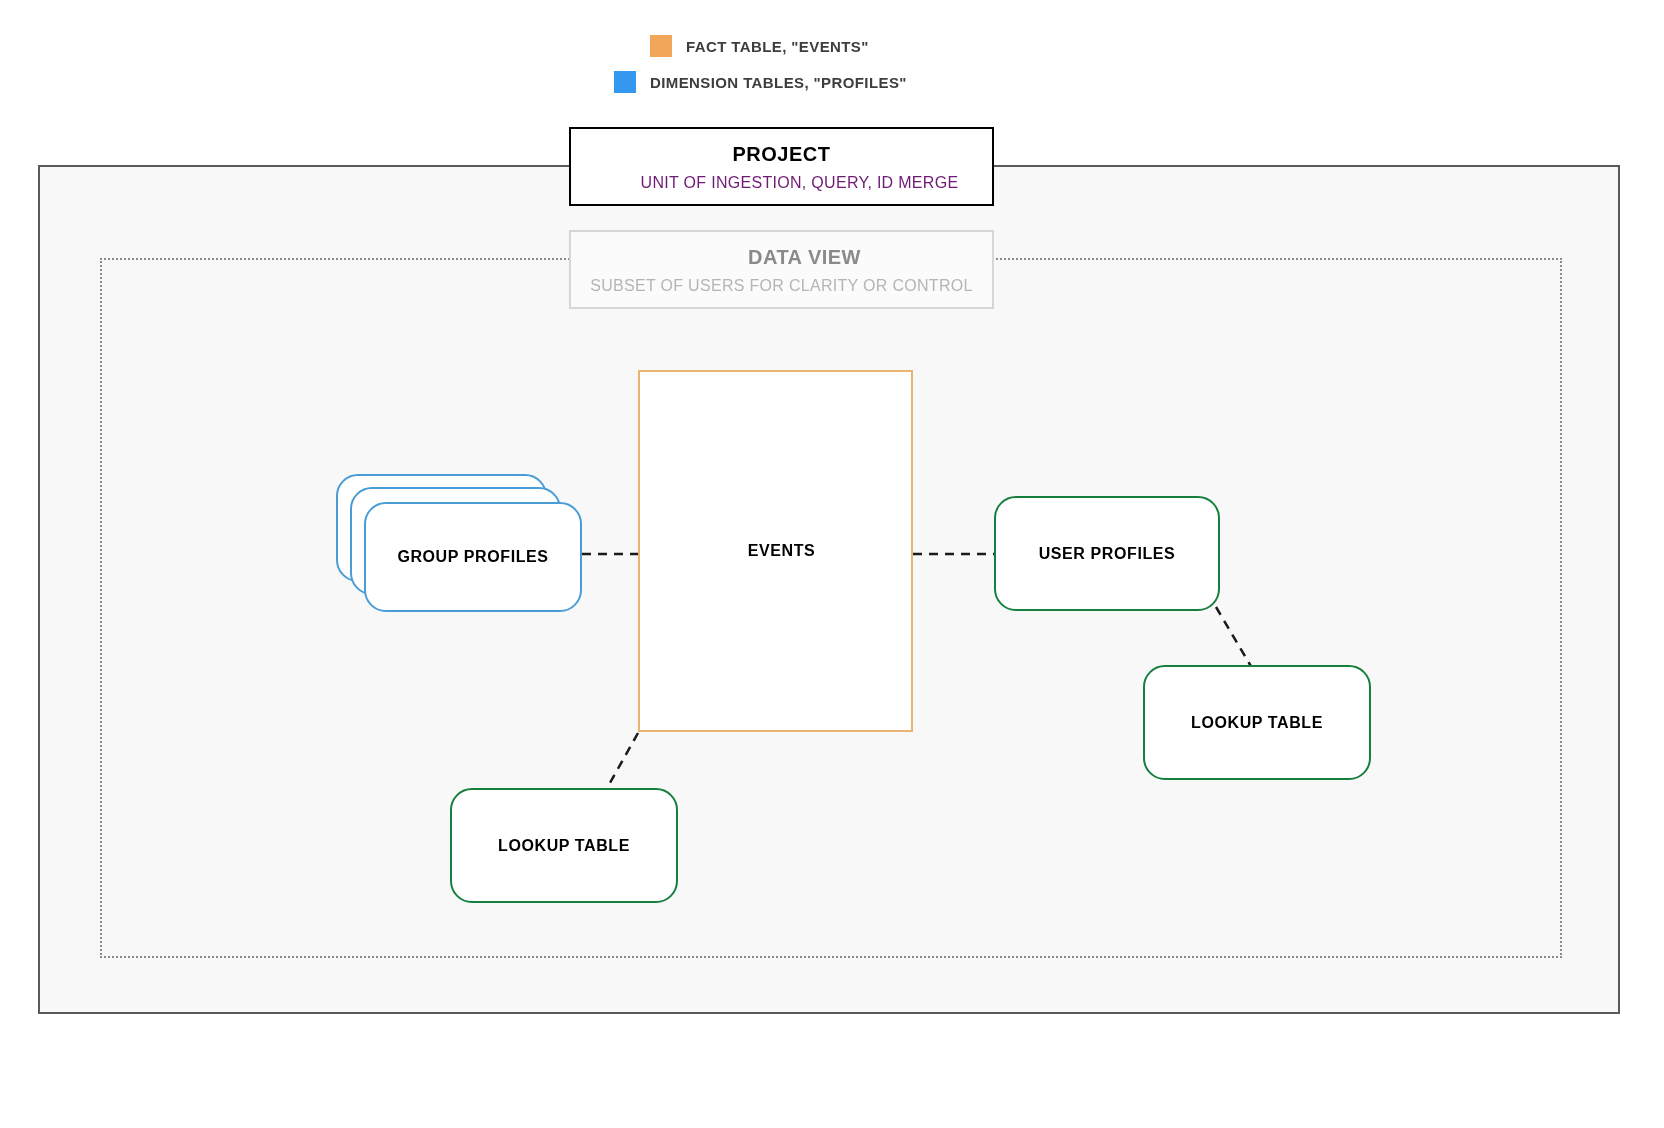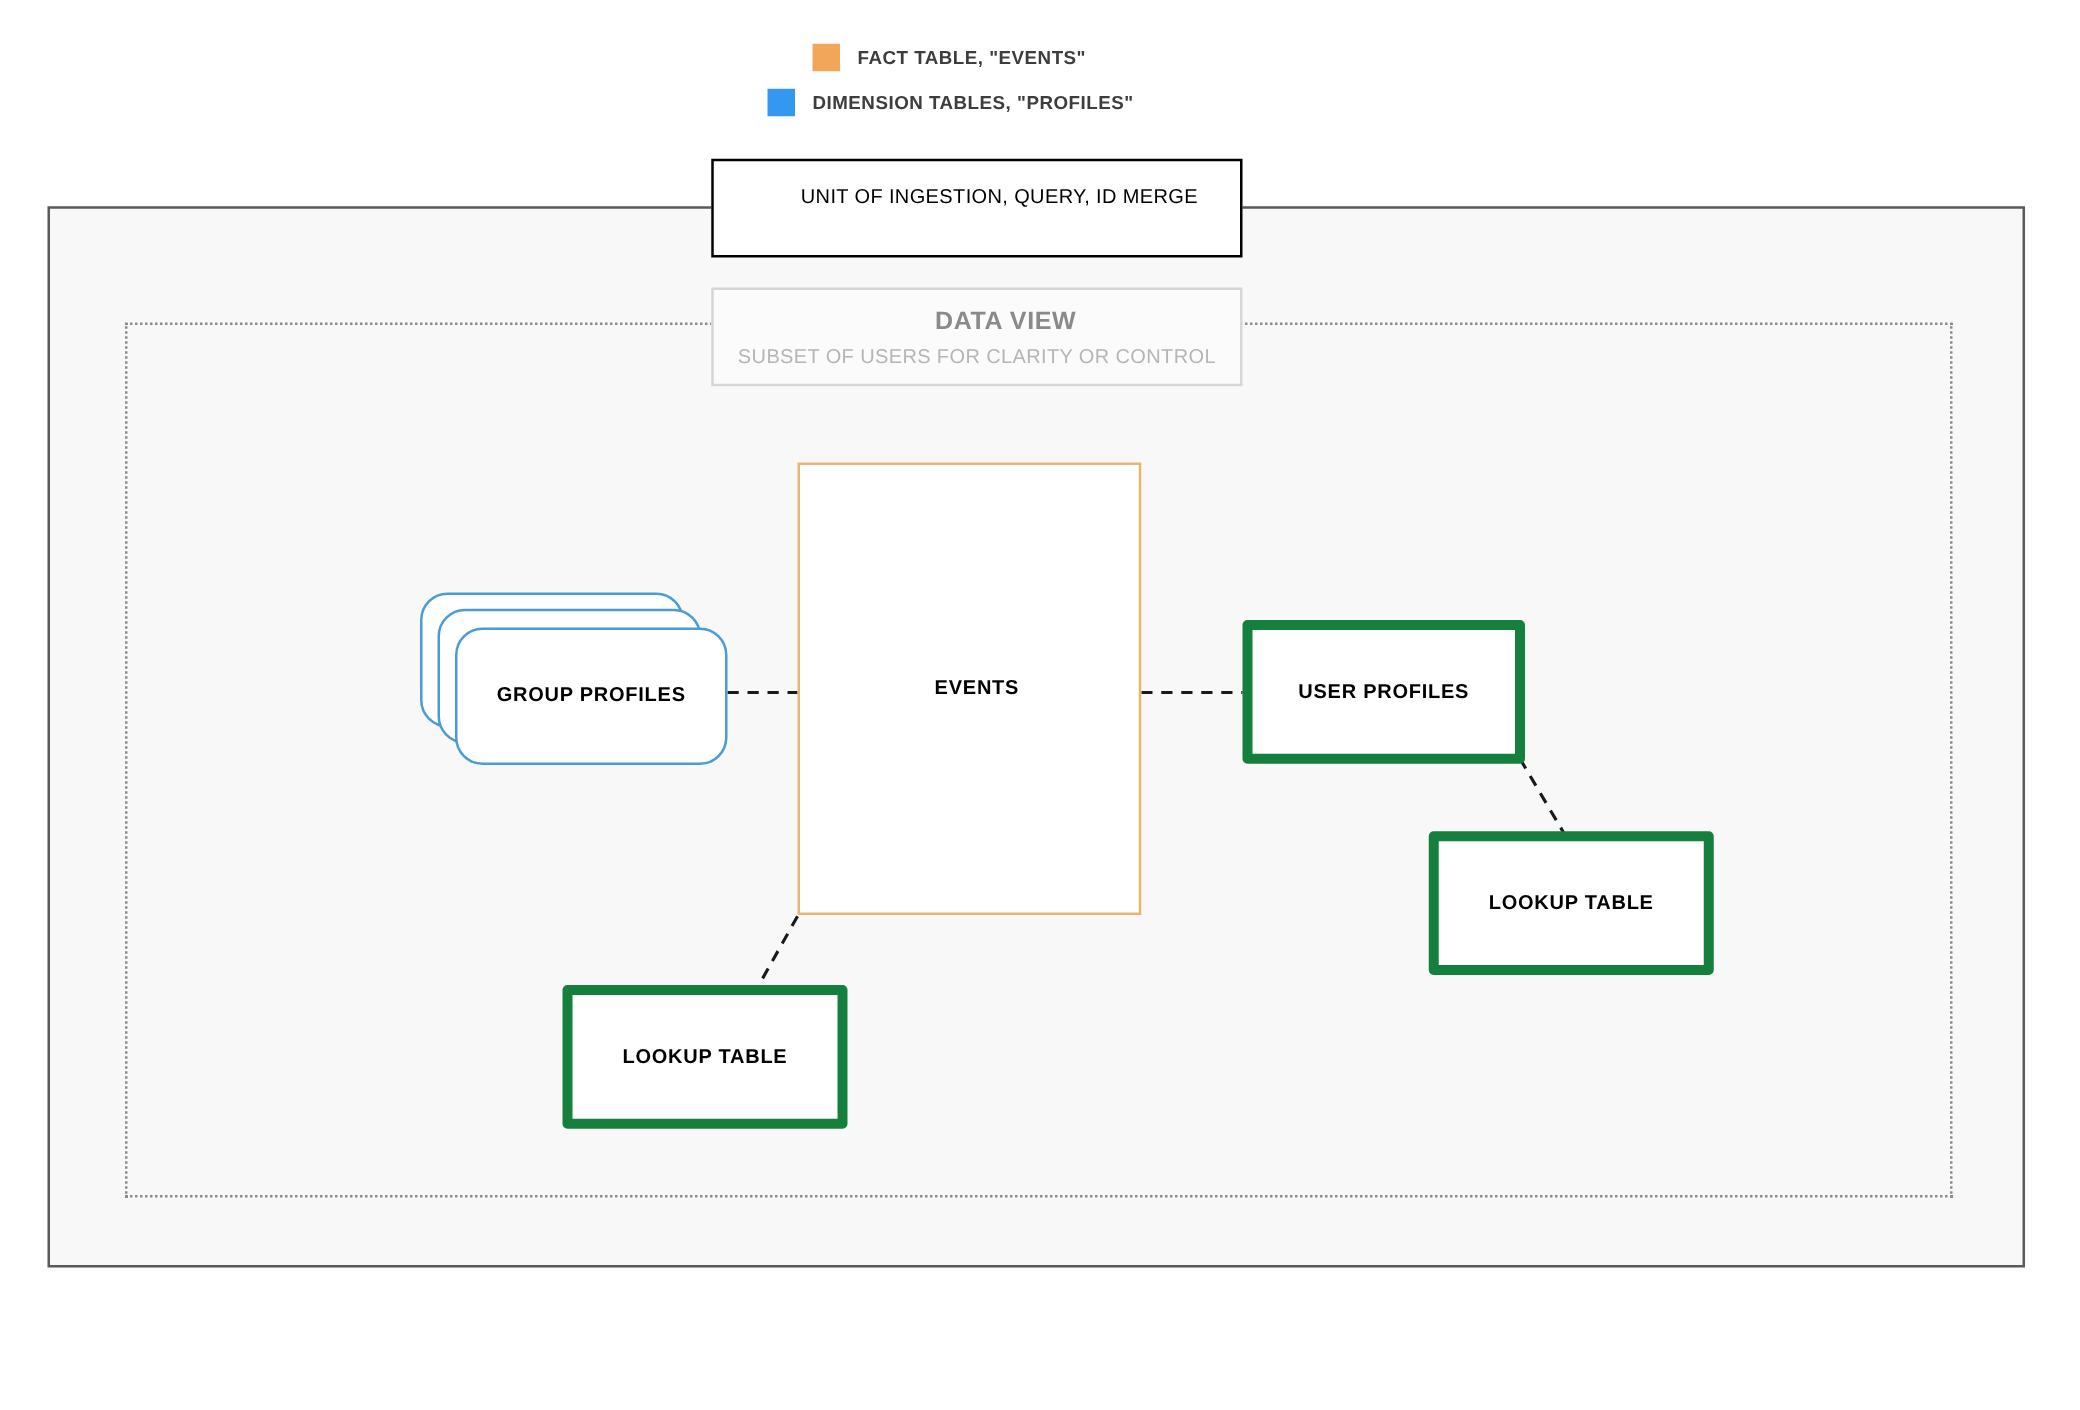--- a/index.html
+++ b/index.html
@@ -87,21 +87,21 @@
   }
 
   #project-box {
     left: 569px;
     top: 127px;
     width: 425px;
     height: 79px;
     border: 2px solid #000000;
   }
   #project-box .hb-title { color: #000000; }
-  #project-box .hb-sub   { color: #000000; margin-left: 36px; }
+  #project-box .hb-sub   { color: #701a75; margin-left: 36px; }
 
   #dataview-box {
     left: 569px;
     top: 230px;
     width: 425px;
     height: 79px;
     border: 2px solid #d6d6d6;
     background: #fbfbfb;
   }
   #dataview-box .hb-title { color: #8a8a8a; padding-left: 46px; }
@@ -130,22 +130,22 @@
     top: 370px;
     width: 275px;
     height: 362px;
     border: 2px solid #e8b473;
     border-radius: 0;
     padding-left: 12px;
   }
 
   
   .dim-box {
-    border: 8px solid #15803d;
-    border-radius: 4px;
+    border: 2px solid #15803d;
+    border-radius: 22px;
     text-align: right;
   }
   #user-profiles-box {
     left: 994px;
     top: 496px;
     width: 226px;
     height: 115px;
   }
   #lookup-table-right {
     left: 1143px;
@@ -223,20 +223,21 @@
     <line x1="566" y1="554" x2="640" y2="554" stroke="#1a1a1a" stroke-width="2.5" stroke-dasharray="9 7"></line>
 
     <line x1="913" y1="554" x2="994" y2="554" stroke="#1a1a1a" stroke-width="2.5" stroke-dasharray="9 7"></line>
 
     <line x1="638" y1="733" x2="606" y2="790" stroke="#1a1a1a" stroke-width="2.5" stroke-dasharray="9 7"></line>
 
     <line x1="1216" y1="607" x2="1252" y2="668" stroke="#1a1a1a" stroke-width="2.5" stroke-dasharray="9 7"></line>
   </svg>
 
   <div class="header-box" id="project-box">
+    <div class="hb-title">PROJECT</div>
     <div class="hb-sub">UNIT OF INGESTION, QUERY, ID MERGE</div>
   </div>
 
   <div class="header-box" id="dataview-box">
     <div class="hb-title">DATA VIEW</div>
     <div class="hb-sub">SUBSET OF USERS FOR CLARITY OR CONTROL</div>
   </div>
 
   <div class="node" id="events-box">
     <span class="node-label">EVENTS</span>

